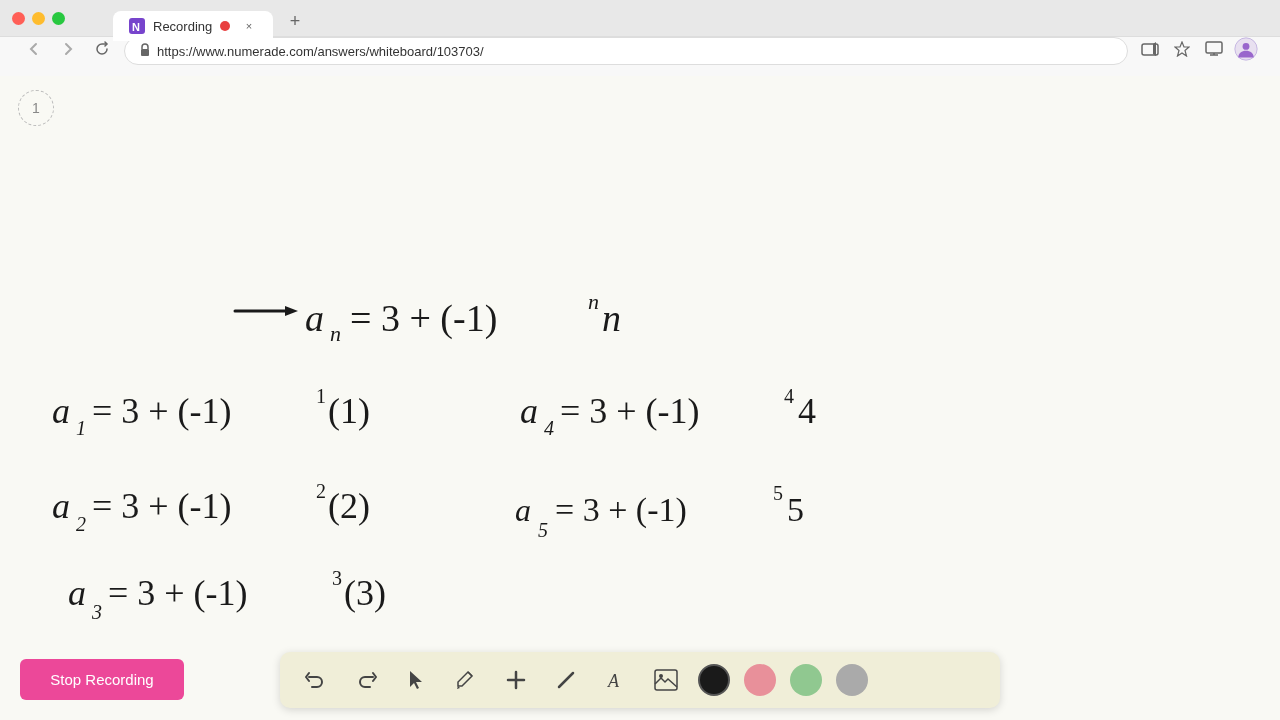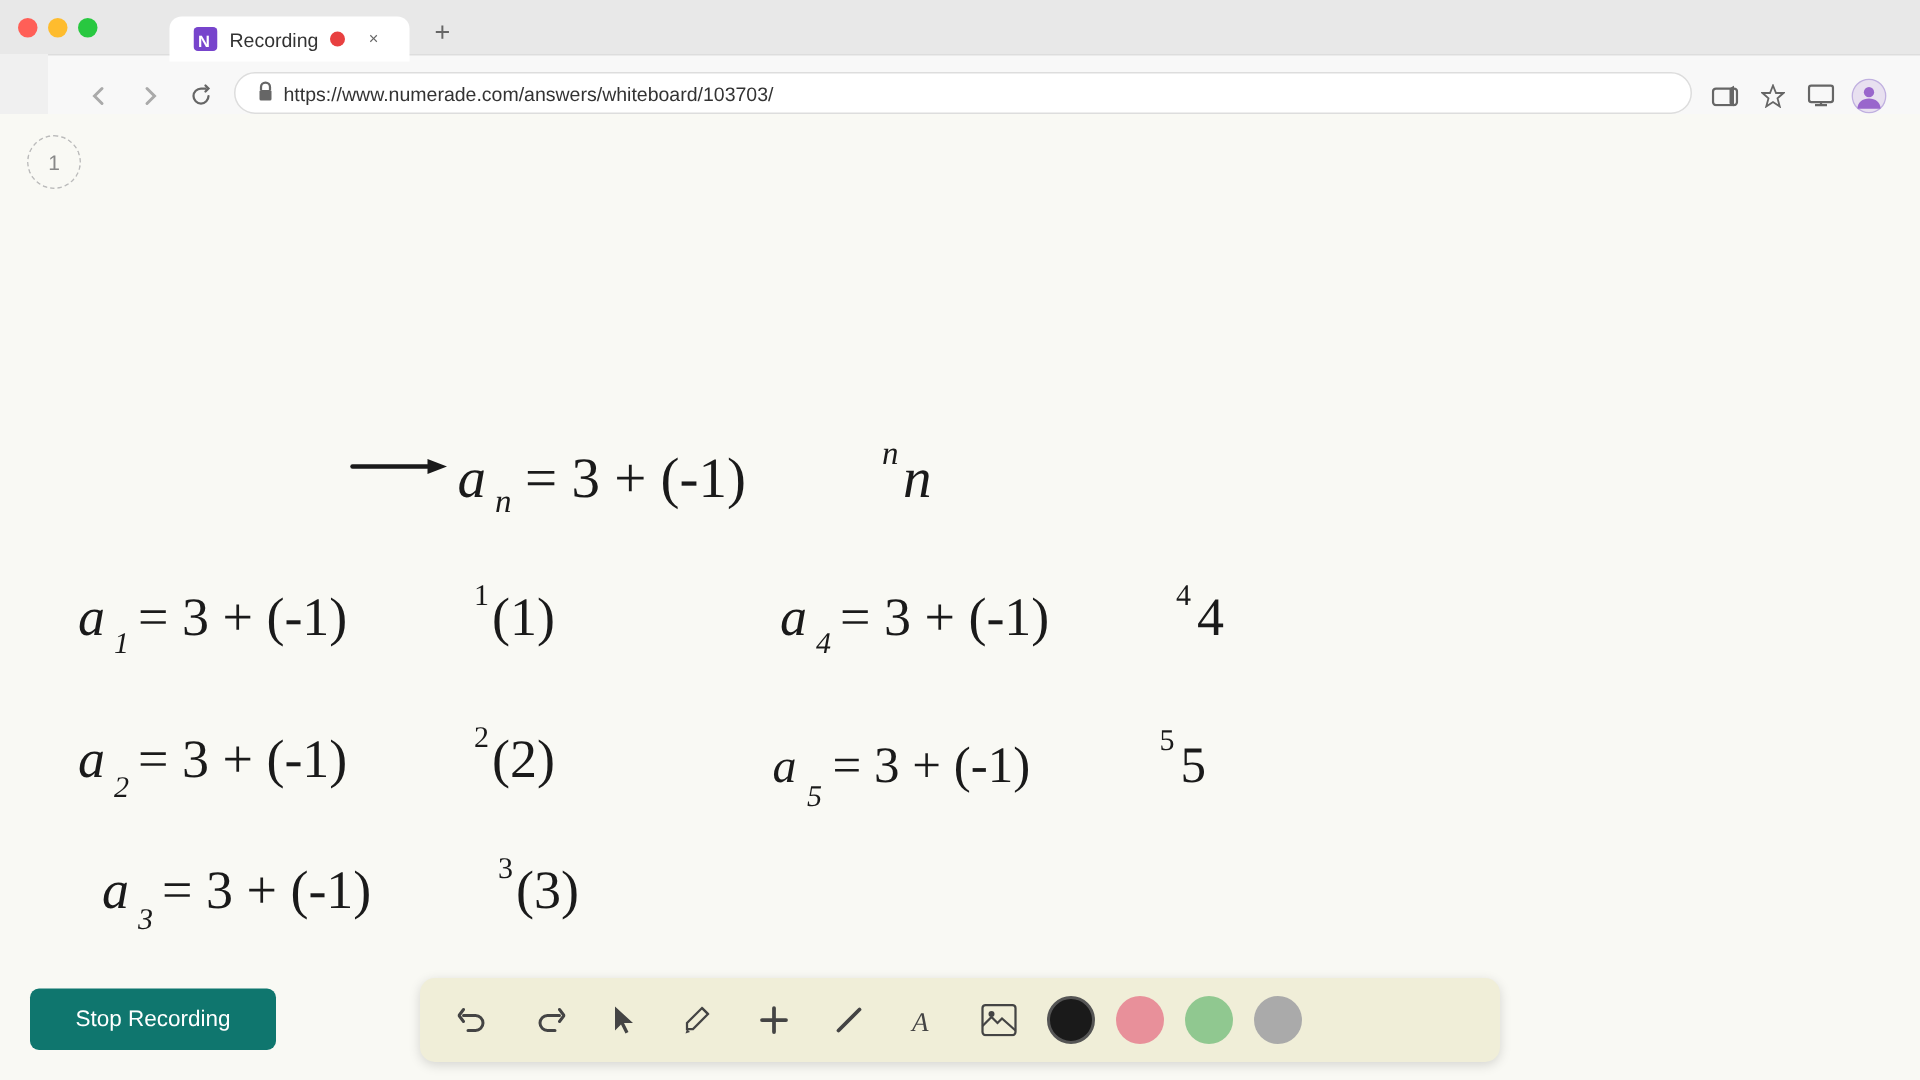--- a/index.html
+++ b/index.html
@@ -95,25 +95,24 @@
       align-items: center;
       justify-content: center;
       margin-left: 4px;
       margin-top: 6px;
     }
 
     .address-bar {
       background: #f8f8f8;
       height: 40px;
       display: flex;
-      align-items: flex-end;
+      align-items: flex-start;
       padding: 0 22px;
       gap: 10px;
       border-top: 1px solid #ddd;
-      margin-left: 32px;
     }
 
     .nav-btn {
       background: transparent;
       border: none;
       cursor: pointer;
       color: #666;
       font-size: 16px;
       width: 24px;
       height: 24px;
@@ -239,21 +238,21 @@
 
     .color-black { background: #1a1a1a; }
     .color-pink { background: #e8909a; }
     .color-green { background: #90c890; }
     .color-gray { background: #aaaaaa; }
 
     .stop-recording-btn {
       position: absolute;
       bottom: 20px;
       left: 20px;
-      background: #0f766e;
+      background: #ec4899;
       color: white;
       border: none;
       border-radius: 6px;
       padding: 12px 22px;
       font-size: 15px;
       font-weight: 500;
       cursor: pointer;
       min-width: 164px;
     }
   </style>

